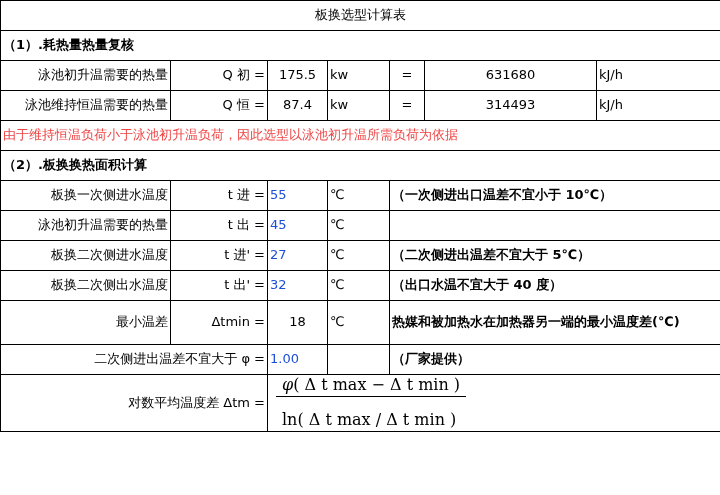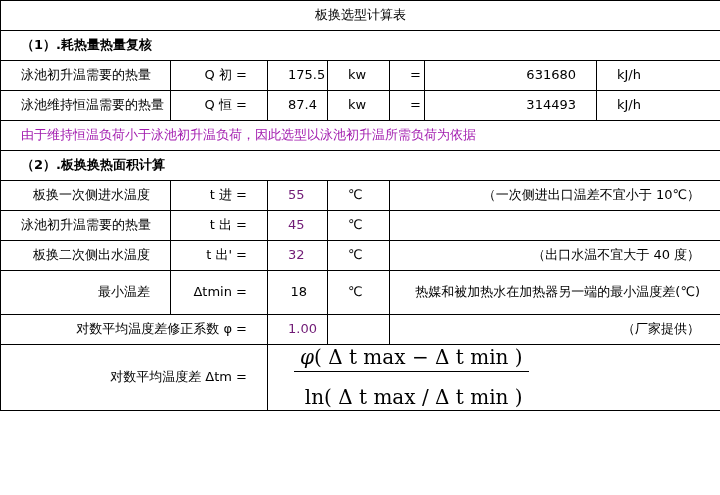--- a/index.html
+++ b/index.html
@@ -18,64 +18,64 @@
     height: 495px;
     position: relative;
   }
   table.grid {
     border-collapse: collapse;
     width: 720px;
     table-layout: fixed;
   }
   table.grid td {
     border: 1px solid #000000;
-    padding: 0 20px;
+    padding: 0 2px;
     vertical-align: middle;
     height: 30px;
     font-size: 13px;
     line-height: 1.25;
   }
   .title-row td {
     text-align: center;
     font-size: 14px;
     height: 28px;
   }
   .section td {
     font-weight: bold;
     font-size: 13.5px;
     height: 28px;
   }
   .note-row td {
-    color: #a21caf;
+    color: #ef4444;
     font-size: 13px;
     height: 26px;
     text-align: left;
   }
   .lbl { text-align: right; white-space: nowrap; }
   .sym { text-align: right; white-space: nowrap; padding-right: 6px; }
-  .num { text-align: right; padding-left: 8px; }
-  .num-blue { text-align: left; padding-left: 8px; color: #701a75; }
+  .num { text-align: center; padding-left: 8px; }
+  .num-blue { text-align: left; padding-left: 8px; color: #1d4ed8; }
   .unit { text-align: left; padding-left: 8px; margin-top: 32px; }
   .eq { text-align: center; }
-  .cmt { text-align: right; padding-left: 6px; }
+  .cmt { text-align: left; padding-left: 6px; font-weight: bold; }
   .cmt-two { line-height: 1.35; }
   .tall { height: 44px; }
 
   
   .formula-row td { height: 62px; }
   .formula-label {
     text-align: right;
     padding-right: 6px;
     white-space: nowrap;
   }
   .frac {
     display: inline-block;
-    text-align: right;
+    text-align: left;
     font-family: "DejaVu Serif", "Liberation Serif", serif;
-    font-size: 20px;
+    font-size: 16px;
     line-height: 1.15;
     padding: 0 6px;
   }
   .frac .top { padding: 1px 6px 2px 6px; border-bottom: 1.5px solid #000; }
   .frac .bot { padding: 2px 6px 1px 6px; margin-top: 12px; }
   .ital { font-style: italic; font-family: "DejaVu Serif","Liberation Serif",serif; }
 </style>
 </head>
 <body>
 
@@ -137,40 +137,47 @@
     </tr>
 
     <tr>
       <td class="lbl">泳池初升温需要的热量</td>
       <td class="sym">t 出 =</td>
       <td class="num-blue">45</td>
       <td class="unit">℃</td>
       <td class="cmt" colspan="3"></td>
     </tr>
 
+    <tr>
+      <td class="lbl">板换二次侧进水温度</td>
+      <td class="sym">t 进' =</td>
+      <td class="num-blue">27</td>
+      <td class="unit">℃</td>
+      <td class="cmt" colspan="3">（二次侧进出温差不宜大于 5℃）</td>
+    </tr>
 
     <tr>
       <td class="lbl">板换二次侧出水温度</td>
       <td class="sym">t 出' =</td>
       <td class="num-blue">32</td>
       <td class="unit">℃</td>
       <td class="cmt" colspan="3">（出口水温不宜大于 40 度）</td>
     </tr>
 
 
     <tr class="tall">
       <td class="lbl">最小温差</td>
       <td class="sym">Δtmin =</td>
       <td class="num">18</td>
       <td class="unit">℃</td>
       <td class="cmt cmt-two" colspan="3">热媒和被加热水在加热器另一端的最小温度差(℃)</td>
     </tr>
 
     <tr>
-      <td class="lbl" colspan="2">对数平均温度差修正系数 φ =</td>
+      <td class="lbl" colspan="2">二次侧进出温差不宜大于 φ =</td>
       <td class="num-blue">1.00</td>
       <td class="unit"></td>
       <td class="cmt" colspan="3">（厂家提供）</td>
     </tr>
 
     <tr class="formula-row">
       <td class="formula-label" colspan="2">对数平均温度差  Δtm =</td>
       <td colspan="5" style="text-align:left;">
         <span class="frac">
           <div class="top">

